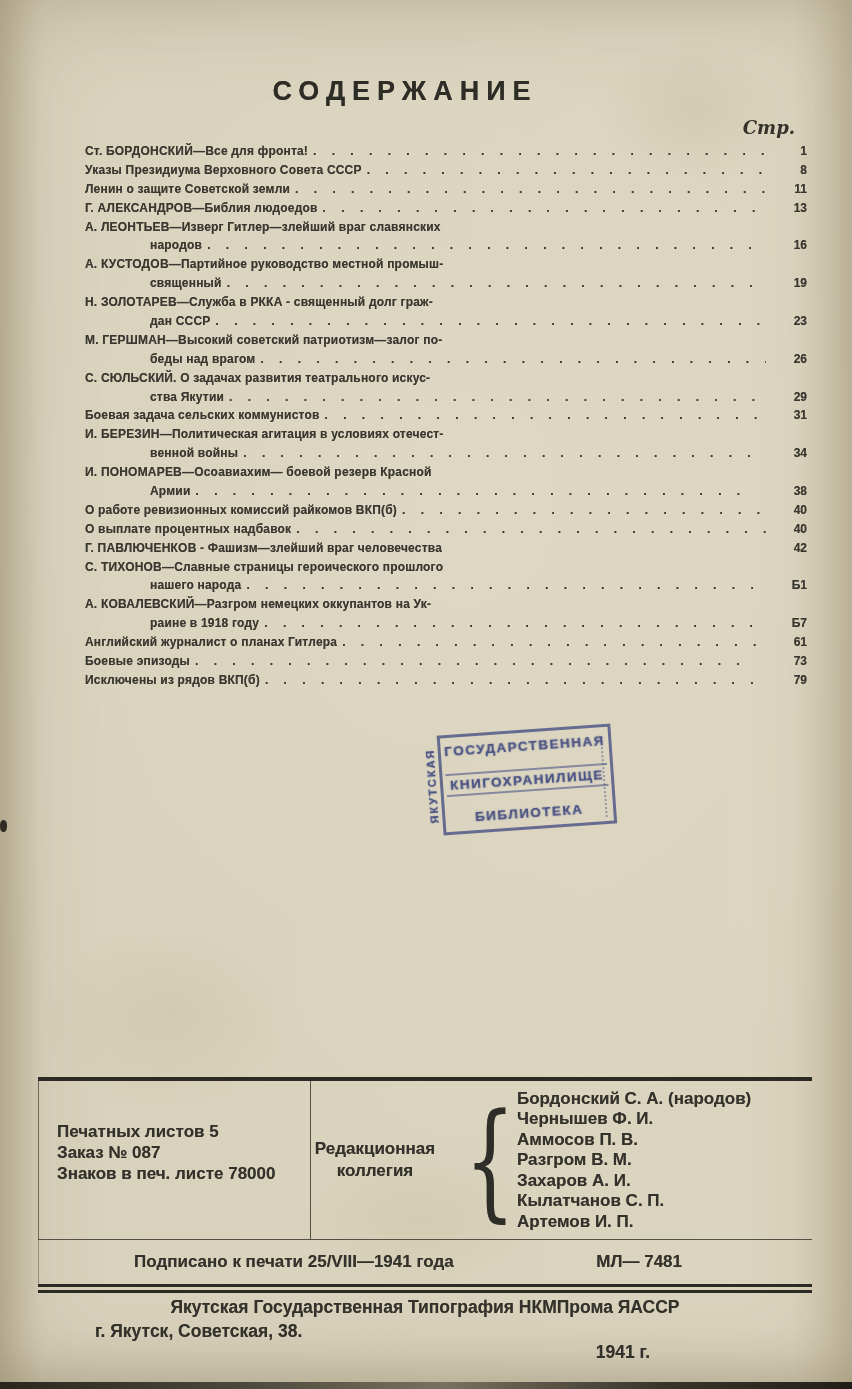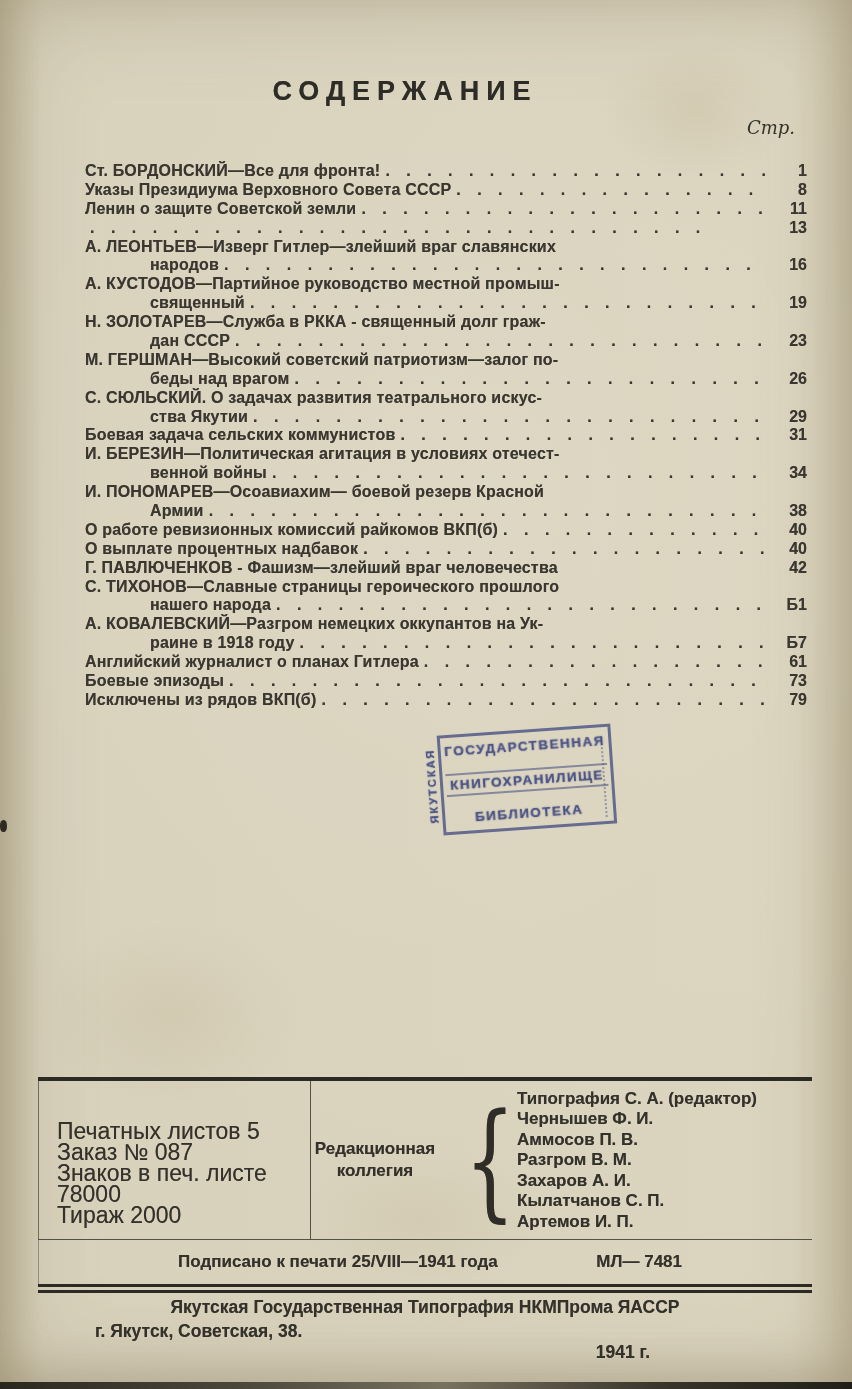--- a/index.html
+++ b/index.html
@@ -23,26 +23,26 @@
   .stain.s3 { left:300px; top:1150px; width:240px; height:140px;
     background:radial-gradient(closest-side, rgba(140,120,75,.08), transparent); }
 
   .title {
     position:absolute; top:76px; left:85px; width:640px; text-align:center;
     font-size:27px; font-weight:700; letter-spacing:7px; color:#2e2c26;
     text-shadow:0 0 .5px rgba(40,38,30,.6);
   }
   .str-header {
     position:absolute; top:117px; left:85px; width:710px; text-align:right;
-    font-family:"DejaVu Serif", serif; font-style:italic; font-weight:400; font-size:18px;
+    font-family:"DejaVu Serif", serif; font-style:italic; font-weight:700; font-size:18px;
     color:#34322b;
   }
 
-  .toc { position:absolute; top:162px; left:85px; width:722px;
-    font-size:16px; font-weight:700; color:#393730;
+  .toc { position:absolute; top:142px; left:85px; width:722px;
+    font-size:12px; font-weight:700; color:#393730;
     text-shadow:0 0 .4px rgba(45,42,34,.55); }
   .toc-row { display:flex; align-items:baseline; height:18.9px; line-height:18.9px; white-space:nowrap; }
   .toc-row.indent { padding-left:65px; }
   .toc-text { flex:0 0 auto; letter-spacing:.2px; }
   .leader { flex:1 1 auto; overflow:hidden; letter-spacing:6px; margin:0 5px; }
   .pageno { flex:0 0 36px; text-align:right; }
 
   
   .stamp {
     position:absolute; top:726px; left:424px; width:192px; height:110px;
@@ -65,31 +65,31 @@
   }
   .stamp-scribble { position:absolute; right:6px; top:16px; height:74px; width:0;
     border-right:2px dotted rgba(63,77,163,.5); }
 
   
   .colophon { position:absolute; left:38px; top:1077px; width:774px; color:#33312b;
     text-shadow:0 0 .4px rgba(45,42,34,.5); }
   .rule-thick { height:3.5px; background:#2c2a24; }
   .col-row { display:flex; height:158px; border-left:1.5px solid rgba(60,57,48,.65); overflow:hidden; }
   .col-stats { width:272px; border-right:1.5px solid rgba(60,57,48,.85);
-    padding:40px 0 15px 18px; font-size:23px; font-weight:400; line-height:21px; }
+    padding:40px 0 15px 18px; font-size:17px; font-weight:700; line-height:21px; }
   .col-label { width:162px; display:flex; align-items:center; justify-content:flex-start;
     text-align:center; font-size:17px; font-weight:600; }
   .col-label span { width:128px; line-height:22px; }
   .brace { width:34px; display:flex; align-items:center; justify-content:center;
     font-family:"DejaVu Serif", serif; font-size:128px; font-weight:400;
     transform:scaleX(.62); color:#2f2d27; }
   .col-editors { flex:1 1 auto; padding:8px 0 0 10px; font-size:17px; font-weight:600; line-height:20.5px; }
   .rule-thin { height:1.5px; background:rgba(60,57,48,.85); }
   .signed-row { display:flex; align-items:center; height:44px; font-size:17px; font-weight:600;
-    border-left:1.5px solid rgba(60,57,48,.4);padding-left:44px; }
+    border-left:1.5px solid rgba(60,57,48,.4); }
   .signed-text { margin-left:95px; }
   .signed-code { margin-left:auto; margin-right:130px; }
   .rule-double { height:9px; display:flex; flex-direction:column; justify-content:space-between; }
   .rule-double div { height:3px; background:#2c2a24; }
 
   .printer { position:absolute; left:38px; top:1297px; width:774px;
     font-size:17.5px; font-weight:600; color:#33312b; text-shadow:0 0 .4px rgba(45,42,34,.5); }
   .printer-1 { text-align:center; }
   .printer-2 { display:flex; margin-top:3px;flex-direction:column; }
   .printer-addr { margin-left:57px; }
@@ -122,20 +122,21 @@
         <span class="toc-text">Указы Президиума Верховного Совета СССР</span>
         <span class="leader">. . . . . . . . . . . . . . . . . . . . . . . . . . . . . .</span>
         <span class="pageno">8</span>
       </div>
       <div class="toc-row">
         <span class="toc-text">Ленин о защите Советской земли</span>
         <span class="leader">. . . . . . . . . . . . . . . . . . . . . . . . . . . . . .</span>
         <span class="pageno">11</span>
       </div>
       <div class="toc-row">
+        <span class="toc-text">Г. АЛЕКСАНДРОВ—Библия людоедов</span>
         <span class="leader">. . . . . . . . . . . . . . . . . . . . . . . . . . . . . .</span>
         <span class="pageno">13</span>
       </div>
       <div class="toc-row">
         <span class="toc-text">А. ЛЕОНТЬЕВ—Изверг Гитлер—злейший враг славянских</span>
         <span class="leader"></span>
         <span class="pageno"></span>
       </div>
       <div class="toc-row indent">
         <span class="toc-text">народов</span>
@@ -269,28 +270,27 @@
     </div>
   </div>
 
   <div class="colophon">
     <div class="rule-thick"></div>
     <div class="col-row">
       <div class="col-stats" id="stats">
           <div>Печатных листов 5</div>
           <div>Заказ № 087</div>
           <div>Знаков в печ. листе 78000</div>
-          <div>Тираж 2000</div>
         </div>
       <div class="col-label">
         <span>Редакционная коллегия</span>
       </div>
       <div class="brace">{</div>
       <div class="col-editors" id="editors">
-          <div>Типография С. А.  (редактор)</div>
+          <div>Бордонский С. А.  (народов)</div>
           <div>Чернышев Ф.  И.</div>
           <div>Аммосов П. В.</div>
           <div>Разгром В. М.</div>
           <div>Захаров А. И.</div>
           <div>Кылатчанов С. П.</div>
           <div>Артемов И. П.</div>
         </div>
     </div>
     <div class="rule-thin"></div>
     <div class="signed-row">

